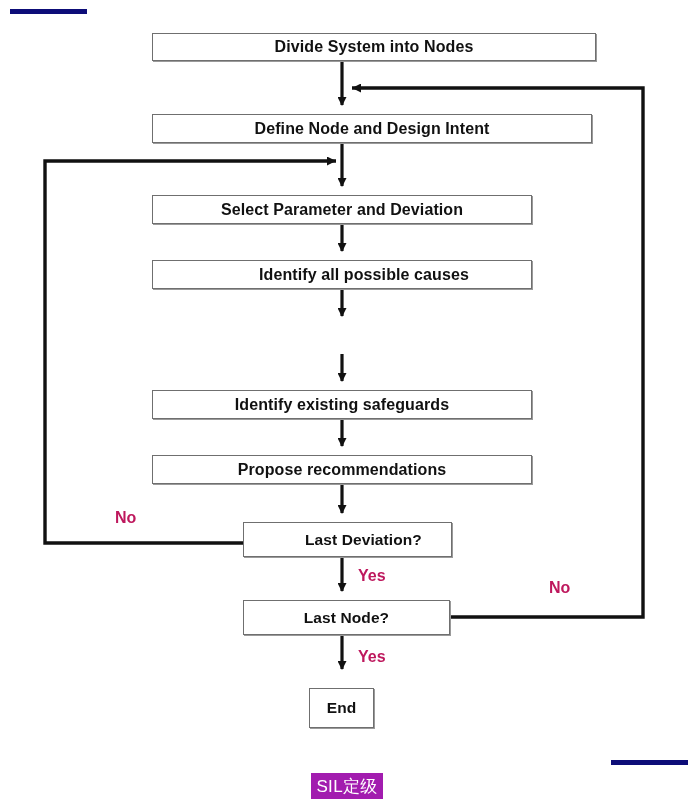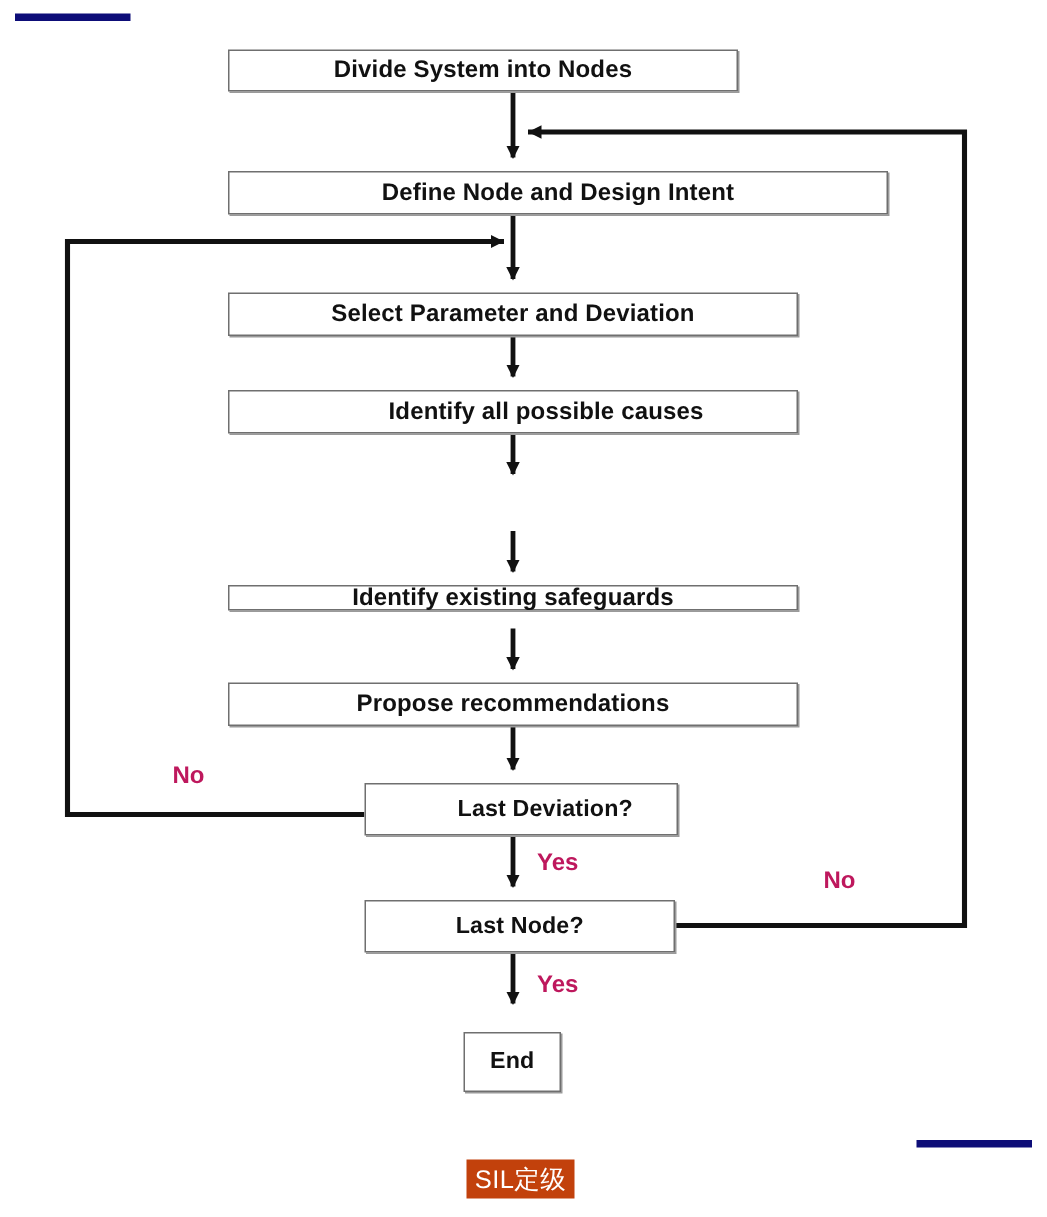--- a/index.html
+++ b/index.html
@@ -48,21 +48,21 @@
     font-weight: bold;
     font-size: 16px;
     white-space: nowrap;
   }
   .accent-bar {
     position: absolute;
     background: #0d0d78;
   }
   .highlight-chip {
     position: absolute;
-    background: #c2410c;
+    background: #a21caf;
     color: #ffffff;
     font-size: 17px;
     display: flex;
     align-items: center;
     justify-content: center;
     letter-spacing: 0.3px;
     white-space: nowrap;
   }
 </style>
 </head>
@@ -95,38 +95,38 @@
       <line x1="342" y1="484" x2="342" y2="513" marker-end="url(#arrowDown)"></line>
       <line x1="342" y1="557" x2="342" y2="591" marker-end="url(#arrowDown)"></line>
       <line x1="342" y1="635" x2="342" y2="669" marker-end="url(#arrowDown)"></line>
     </g>
 
     <path d="M243,543 L45,543 L45,161 L336,161" stroke="#111111" stroke-width="3.4" fill="none" marker-end="url(#arrowRightHead)"></path>
 
     <path d="M450,617 L643,617 L643,88 L352,88" stroke="#111111" stroke-width="3.4" fill="none" marker-end="url(#arrowLeftHead)"></path>
   </svg>
 
-  <div class="node-box" style="left:152px; top:33px; width:340px; height:28px;">
+  <div class="node-box" style="left:152px; top:33px; width:444px; height:28px;">
     <span>Divide System into Nodes</span>
   </div>
 
   <div class="node-box" style="left:152px; top:114px; width:440px; height:29px;">
     <span>Define Node and Design Intent</span>
   </div>
 
   <div class="node-box" style="left:152px; top:195px; width:380px; height:29px;">
     <span>Select Parameter and Deviation</span>
   </div>
 
   <div class="node-box" style="left:152px; top:260px; width:380px; height:29px;padding-left:44px;">
     <span>Identify all possible causes</span>
   </div>
 
 
-  <div class="node-box" style="left:152px; top:390px; width:380px; height:17px;">
+  <div class="node-box" style="left:152px; top:390px; width:380px; height:29px;">
     <span>Identify existing safeguards</span>
   </div>
 
   <div class="node-box" style="left:152px; top:455px; width:380px; height:29px;">
     <span>Propose recommendations</span>
   </div>
 
   <div class="node-box small-node" style="left:243px; top:522px; width:209px; height:35px;padding-left:32px;">
     <span>Last Deviation?</span>
   </div>

